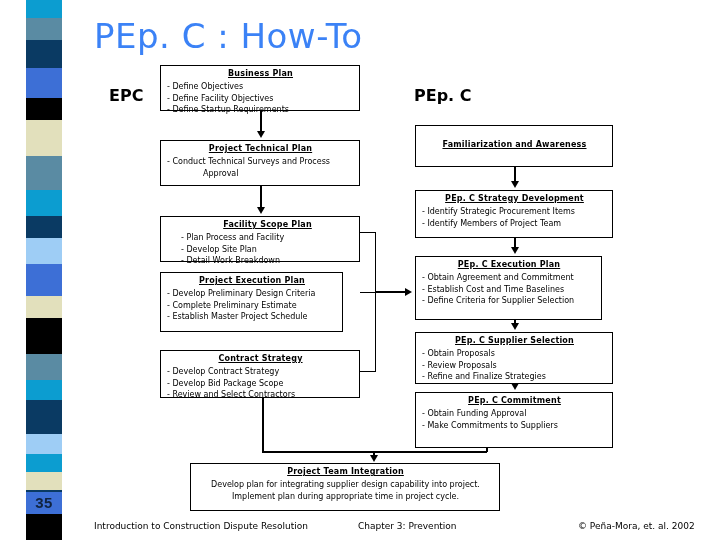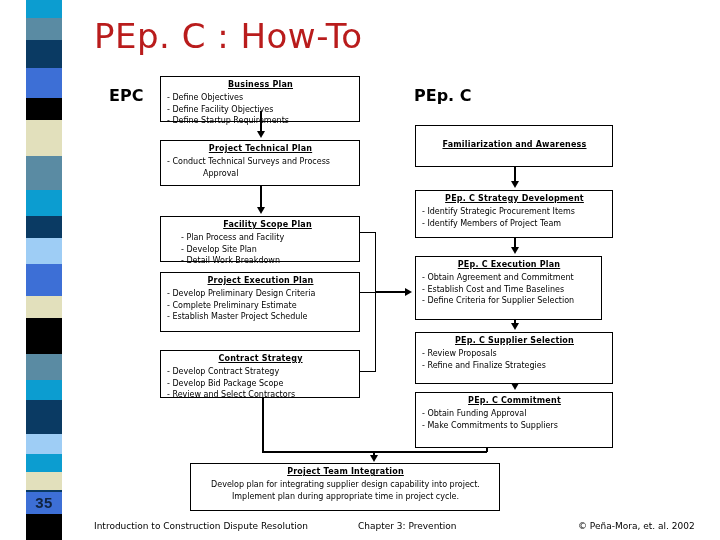--- a/index.html
+++ b/index.html
@@ -42,21 +42,21 @@
     line-height: 22px;
     text-align: center;
     letter-spacing: 0.5px;
   }
 
   
   #title {
     position: absolute;
     left: 94px;
     top: 16px;
-    color: #b91c1c;
+    color: #3b82f6;
     font-family: "DejaVu Sans", sans-serif;
     font-weight: 500;
     font-size: 34px;
     letter-spacing: 0.5px;
     white-space: nowrap;
   }
 
   
   .colhead {
     position: absolute;
@@ -168,38 +168,38 @@
       <div class="band" style="top: 514px; height: 26px; background: rgb(0, 0, 0);"></div>
     </div>
   <div id="pagenum">35</div>
 
   <div id="title">PEp. C : How-To</div>
 
   <div class="colhead" id="head-epc">EPC</div>
   <div class="colhead" id="head-pepc">PEp. C</div>
 
   <div id="boxlayer">
-      <div class="box" style="left: 160px; top: 65px; width: 200px; height: 46px; margin-top: 11px;">
+      <div class="box" style="left: 160px; top: 65px; width: 200px; height: 46px;">
         <span class="bt">Business Plan</span>
         <span class="bl">- Define Objectives</span>
         <span class="bl">- Define Facility Objectives</span>
         <span class="bl">- Define Startup Requirements</span>
       </div>
       <div class="box" style="left: 160px; top: 140px; width: 200px; height: 46px; padding-left: 6px;">
         <span class="bt">Project Technical Plan</span>
         <span class="bl">- Conduct Technical Surveys and Process</span>
         <span class="bl indent2">Approval</span>
       </div>
       <div class="box" style="left: 160px; top: 216px; width: 200px; height: 46px; padding-left: 20px;">
         <span class="bt">Facility Scope Plan</span>
         <span class="bl">- Plan Process and Facility</span>
         <span class="bl">- Develop Site Plan</span>
         <span class="bl">- Detail Work Breakdown</span>
       </div>
-      <div class="box" style="left: 160px; top: 272px; width: 200px; height: 60px;">
+      <div class="box" style="left: 160px; top: 272px; width: 183px; height: 60px;">
         <span class="bt">Project Execution Plan</span>
         <span class="bl">- Develop Preliminary Design Criteria</span>
         <span class="bl">- Complete Preliminary Estimate</span>
         <span class="bl">- Establish Master Project Schedule</span>
       </div>
       <div class="box" style="left: 160px; top: 350px; width: 200px; height: 48px;">
         <span class="bt">Contract Strategy</span>
         <span class="bl">- Develop Contract Strategy</span>
         <span class="bl">- Develop Bid Package Scope</span>
         <span class="bl">- Review and Select Contractors</span>
@@ -213,20 +213,21 @@
         <span class="bl">- Identify Members of Project Team</span>
       </div>
       <div class="box" style="left: 415px; top: 256px; width: 187px; height: 64px;">
         <span class="bt">PEp. C Execution Plan</span>
         <span class="bl">- Obtain Agreement and Commitment</span>
         <span class="bl">- Establish Cost and Time Baselines</span>
         <span class="bl">- Define Criteria for Supplier Selection</span>
       </div>
       <div class="box" style="left: 415px; top: 332px; width: 198px; height: 52px;">
         <span class="bt">PEp. C Supplier Selection</span>
+        <span class="bl">- Obtain Proposals</span>
         <span class="bl">- Review Proposals</span>
         <span class="bl">- Refine and Finalize Strategies</span>
       </div>
       <div class="box" style="left: 415px; top: 392px; width: 198px; height: 56px;">
         <span class="bt">PEp. C Commitment</span>
         <span class="bl">- Obtain Funding Approval</span>
         <span class="bl">- Make Commitments to Suppliers</span>
       </div>
       <div class="box centered" style="left: 190px; top: 463px; width: 310px; height: 48px;">
         <span class="bt">Project Team Integration</span>

